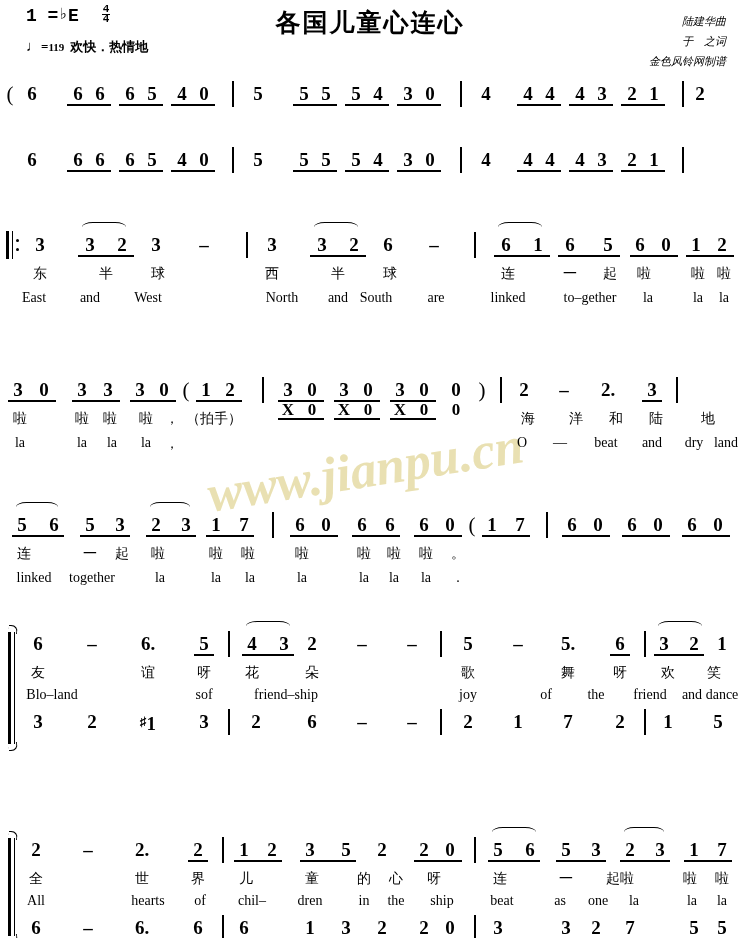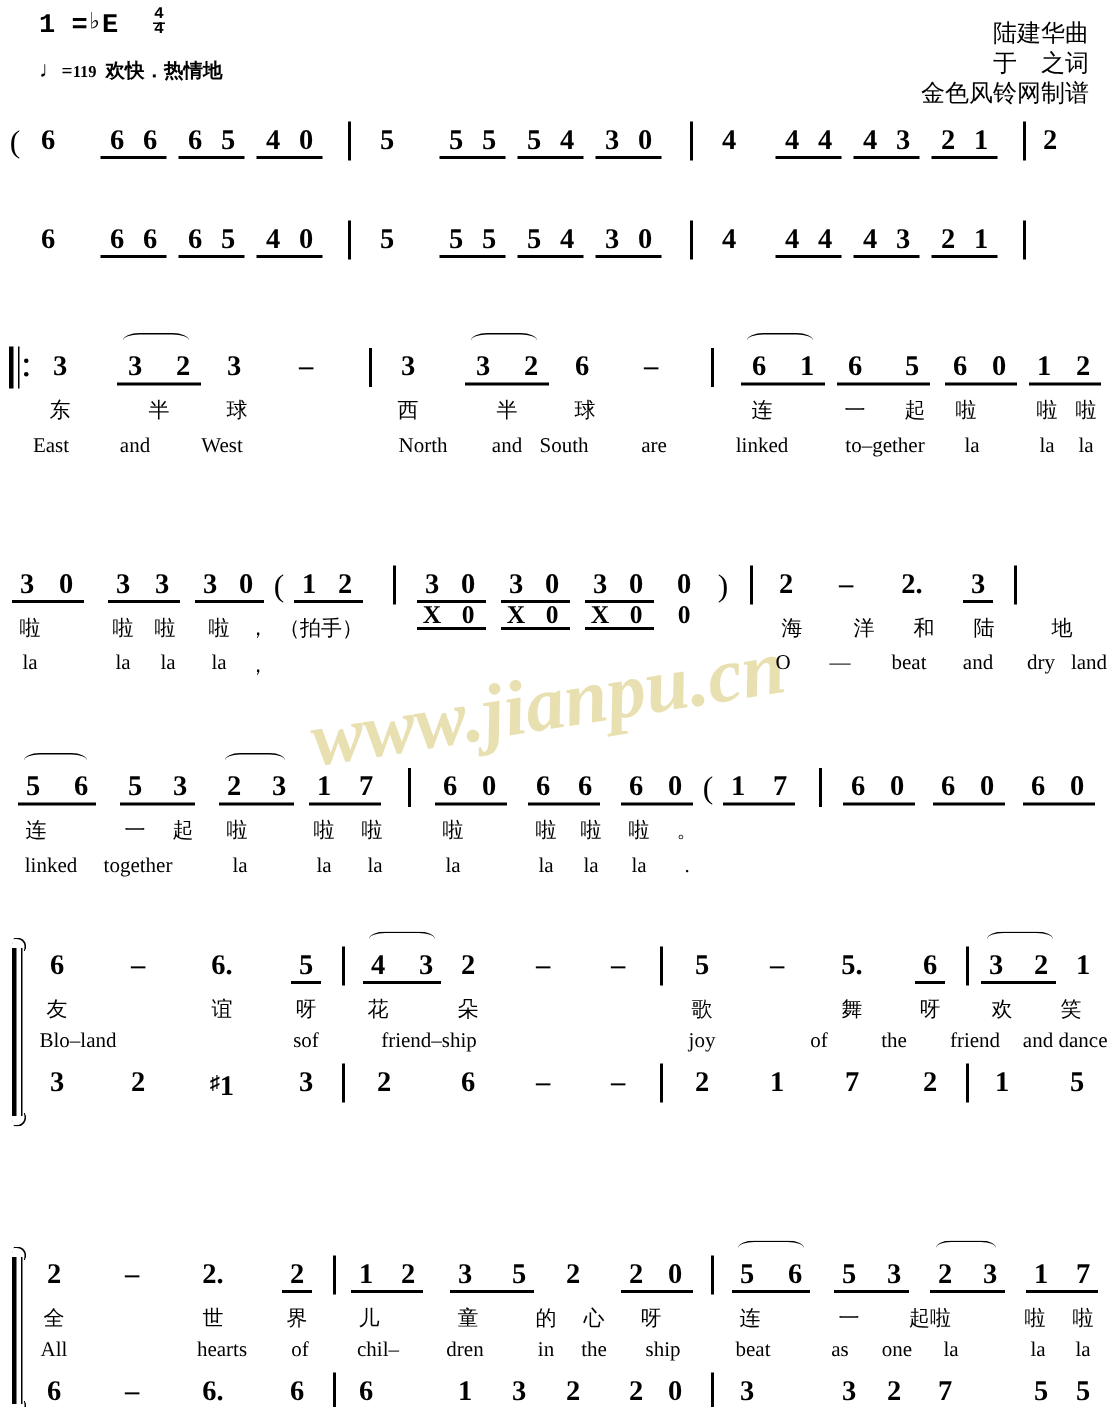--- a/index.html
+++ b/index.html
@@ -47,21 +47,21 @@
   .tempo{left:26px;top:38px;font-size:13px;font-weight:bold;}
   .tempo .note{font-size:15px;}
   .tempo .bpm{font-size:11px;}
   .tempo .expr{font-family:"DejaVu Sans",sans-serif;font-size:13px;margin-left:6px;}
 
   .title{
     position:absolute;left:0;top:6px;width:740px;text-align:center;z-index:2;
     font-family:"DejaVu Sans",sans-serif;font-size:25px;font-weight:bold;letter-spacing:2px;
   }
   .credits{position:absolute;right:14px;top:12px;text-align:right;z-index:2;
-    font-family:"DejaVu Sans",sans-serif;font-size:16px;line-height:20px;}
+    font-family:"DejaVu Sans",sans-serif;font-size:11px;line-height:20px;font-style:italic;}
   .credits div{white-space:nowrap;}
 
   
   .row{position:absolute;left:0;width:740px;z-index:2;}
   .notes{position:relative;height:30px;font-family:"Liberation Serif",serif;}
 
   .n{
     position:absolute;top:0;
     font-size:19px;font-weight:bold;line-height:24px;
     text-align:center;transform:translateX(-50%);
@@ -117,20 +117,21 @@
     <span class="timesig">
       <span class="num">4</span>
       <span>4</span>
     </span>
   </div>
 
   <div class="hdr tempo">
     <span class="note">♩</span><span>=</span><span class="bpm">119</span><span class="expr">欢快．热情地</span>
   </div>
 
+  <div class="title">各国儿童心连心</div>
 
   <div class="credits">
     <div>陆建华曲</div>
     <div>于　之词</div>
     <div>金色风铃网制谱</div>
   </div>
 
   <div class="row" style="top:82px">
     <div class="notes">
       <span class="n paren" style="left:10px">(</span>

